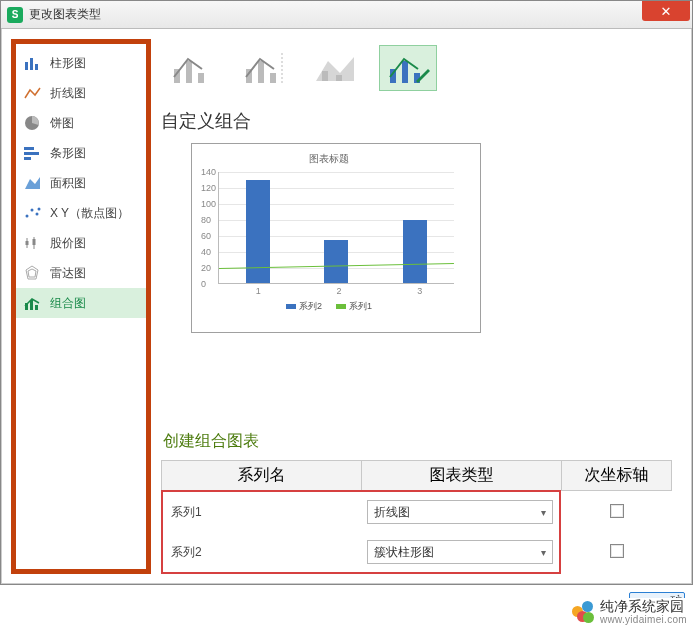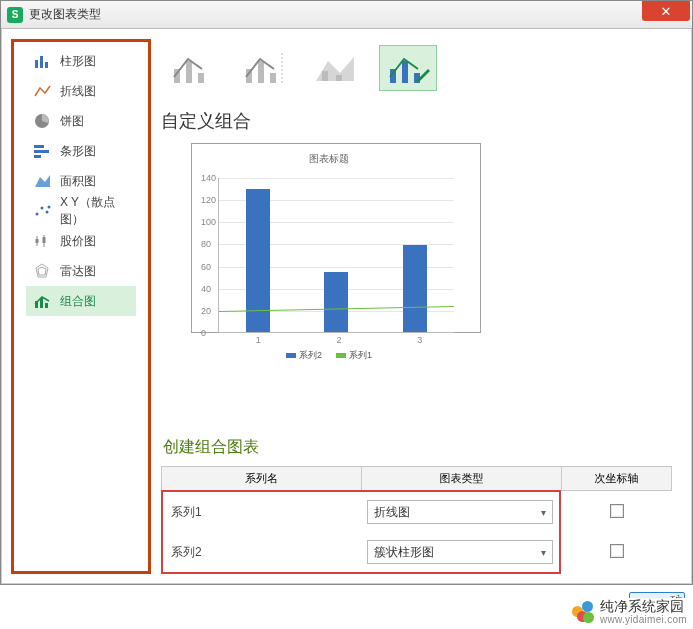--- a/index.html
+++ b/index.html
@@ -46,22 +46,22 @@
     border-bottom-left-radius:3px; border-bottom-right-radius:3px;
     font-size:13px;
   }
   .body {
     display:flex;
     height: calc(100% - 28px);
     padding: 10px;
   }
   .sidebar {
     width: 140px;
-    border: 3px solid #c2410c;
-    padding: 4px 12px;
+    border: 5px solid #c2410c;
+    padding: 4px 0;
   }
   .side-item {
     display:flex; align-items:center;
     height: 30px;
     padding: 0 8px;
     gap: 8px;
     cursor: pointer;
     color:#444;
   }
   .side-item.selected {
@@ -95,37 +95,37 @@
   .preview-box {
     width: 290px; height: 190px;
     border: 1px solid #a0a0a0;
     margin-left: 30px;
     padding: 8px 20px 2px 6px;
     position:relative;
   }
   .preview-title { text-align:center; font-size:10px; color:#666; }
   .chart-area {
     position:relative;
-    height: 155px;
-    margin: 12px 6px 0 20px;
+    height: 112px;
+    margin: 6px 6px 0 20px;
     border-left:1px solid #bbb;
   }
   .gridline { position:absolute; left:0; right:0; border-top:1px solid #e6e6e6; }
   .ytick { position:absolute; left:-18px; font-size:9px; color:#888; transform:translateY(-50%); }
   .bars { position:absolute; inset:0; display:flex; align-items:flex-end; justify-content:space-around; }
   .bar { width:24px; background:#3b72bf; }
   .trend-line { position:absolute; left:0; right:0; height:1px; border-top:1px solid #6bbf3b; }
   .xaxis { position:absolute; left:0; right:0; bottom:0; border-top:1px solid #bbb; }
   .xticks { display:flex; justify-content:space-around; font-size:9px; color:#888; margin-left:20px; padding-top:2px; }
   .legend { display:flex; gap:14px; justify-content:center; font-size:9px; color:#555; margin-top:4px; }
   .lg-swatch { display:inline-block; width:10px; height:5px; margin-right:3px; vertical-align:middle; }
   .spacer { flex:1; }
   .sub-label { font-size:16px; color:#4d7c0f; margin: 0 0 8px 2px; }
   .grid-table { width:100%; border-collapse:collapse; }
-  .grid-table th { background:#f3f3f3; border:1px solid #c8c8c8; font-weight:normal; padding:4px 6px; font-size:11px; }
+  .grid-table th { background:#f3f3f3; border:1px solid #c8c8c8; font-weight:normal; padding:4px 6px; font-size:16px; }
   .series-block { border:2px solid #d64040; margin-top:-1px; }
   .row { display:flex; align-items:center; height:40px; }
   .cell-name { width:200px; padding:0 8px; color:#444; }
   .cell-type { width:200px; padding:4px 6px; }
   .cell-axis { flex:1; display:flex; justify-content:center; }
   .combo {
     width:100%; height:24px; border:1px solid #b8b8b8;
     display:flex; align-items:center; justify-content:space-between;
     padding:0 6px; font-size:12px; color:#333; background:#fff;
   }

